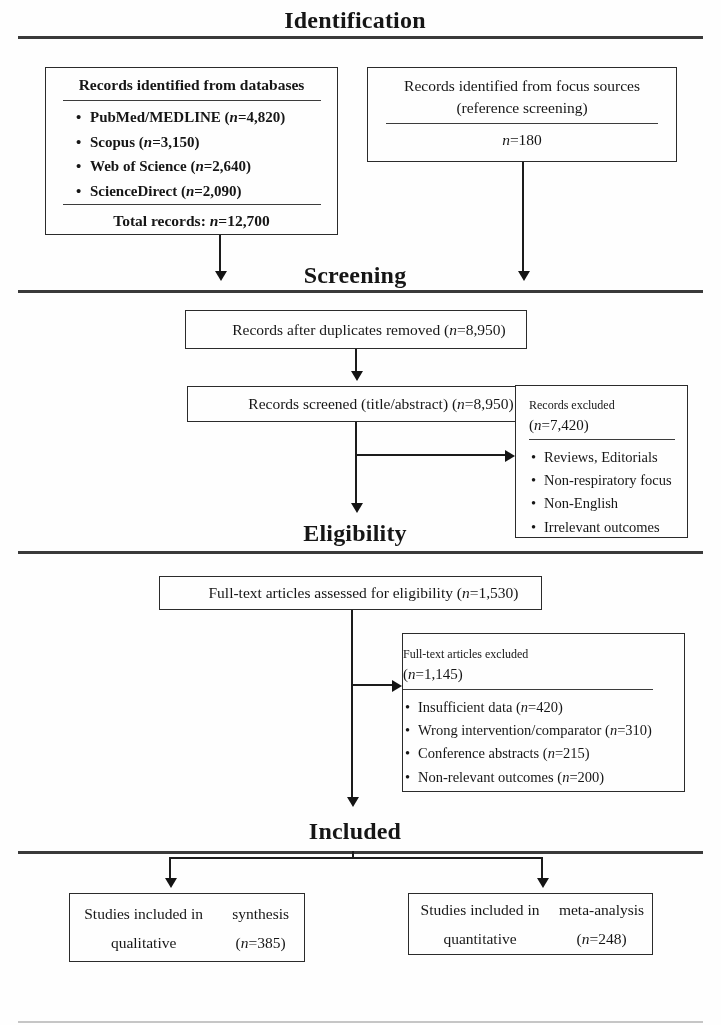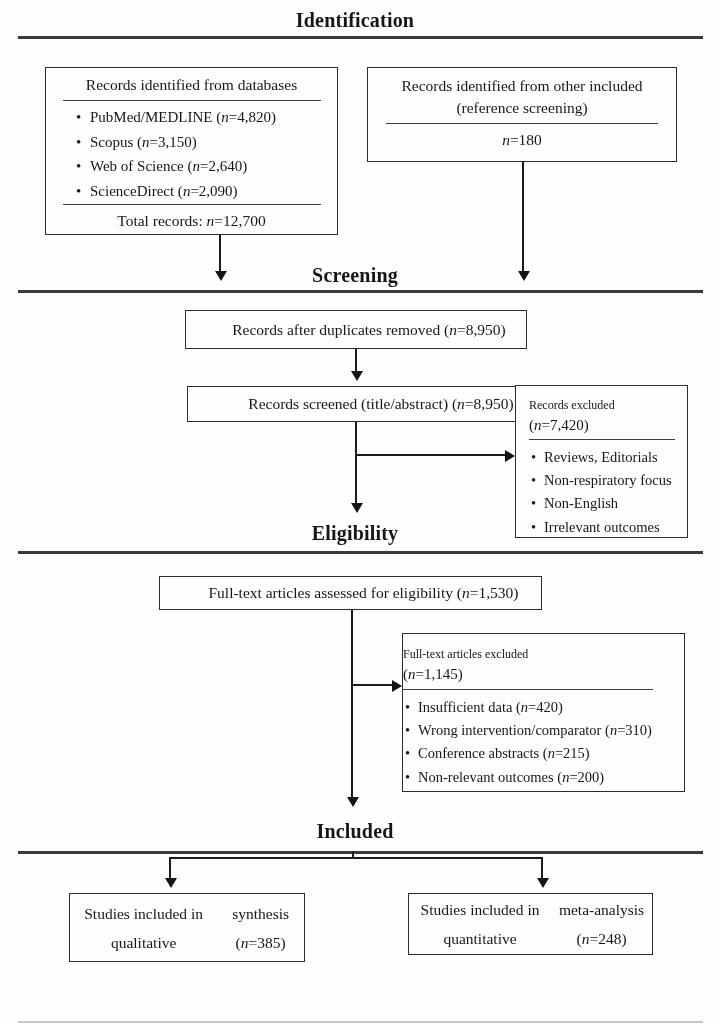--- a/index.html
+++ b/index.html
@@ -2,32 +2,32 @@
 <html><head>
 <meta charset="utf-8">
 <style>
   html,body{margin:0;padding:0;background:#fff;}
   .canvas{
     position:relative;width:721px;height:1025px;background:#fefefe;
     font-family:"Liberation Serif","DejaVu Serif",serif;color:#161616;overflow:hidden;
   }
   .stage-label{
     position:absolute;left:0;width:710px;text-align:center;
-    font-size:20px;font-weight:700;line-height:26px;letter-spacing:.2px;
+    font-size:24px;font-weight:700;line-height:26px;letter-spacing:.2px;
   }
   .divider{position:absolute;left:18px;width:685px;height:2.5px;background:#3a3a3a;}
   .divider-faint{position:absolute;left:18px;width:685px;height:2px;background:#c6c6c6;}
   .box{position:absolute;border:1.5px solid #2b2b2b;background:#fefefe;box-sizing:border-box;}
   .vline{position:absolute;width:1.6px;background:#1c1c1c;}
   .hline{position:absolute;height:1.6px;background:#1c1c1c;}
   .head-down{position:absolute;width:0;height:0;border-left:6px solid transparent;border-right:6px solid transparent;border-top:10px solid #141414;}
   .head-right{position:absolute;width:0;height:0;border-top:6px solid transparent;border-bottom:6px solid transparent;border-left:10px solid #141414;}
   .sep{border-top:1.4px solid #3c3c3c;}
   
-  .box-a{padding-top:6px;}
+  .box-a{padding-top:6px;font-weight:bold;}
   .box-title-center{font-size:15.5px;line-height:21px;text-align:center;}
   .sep-a{width:258px;margin:5px auto 0;}
   .sep-a2{width:258px;margin:1px auto 0;}
   .bullets{list-style:none;margin:4px 0 0;padding:0 0 0 30px;}
   .bullets li{position:relative;padding-left:14px;font-size:15px;line-height:24.6px;}
   .bullets li::before{content:"\2022";position:absolute;left:0;}
   .total-line{font-size:15.5px;line-height:22px;text-align:center;margin-top:5px;}
   
   .box-b{padding-top:7px;}
   .box-b .t{font-size:15.5px;line-height:21.5px;text-align:center;}
@@ -64,21 +64,21 @@
       <li>PubMed/MEDLINE (<i>n</i>=4,820)</li>
       <li>Scopus (<i>n</i>=3,150)</li>
       <li>Web of Science (<i>n</i>=2,640)</li>
       <li>ScienceDirect (<i>n</i>=2,090)</li>
     </ul>
     <div class="sep sep-a2"></div>
     <div class="total-line">Total records: <i>n</i>=12,700</div>
   </div>
 
   <div class="box box-b" style="left:367px;top:67px;width:310px;height:95px;">
-    <div class="t">Records identified from other included</div>
+    <div class="t">Records identified from focus sources</div>
     <div class="t">(reference screening)</div>
     <div class="sep sep-b"></div>
     <div class="value-line"><i>n</i>=180</div>
   </div>
 
   <div class="vline" style="left:219.2px;top:235px;height:37px;"></div>
   <div class="head-down" style="left:214.5px;top:271px;"></div>
   <div class="vline" style="left:522.2px;top:162px;height:109px;"></div>
   <div class="head-down" style="left:517.5px;top:271px;"></div>
 

